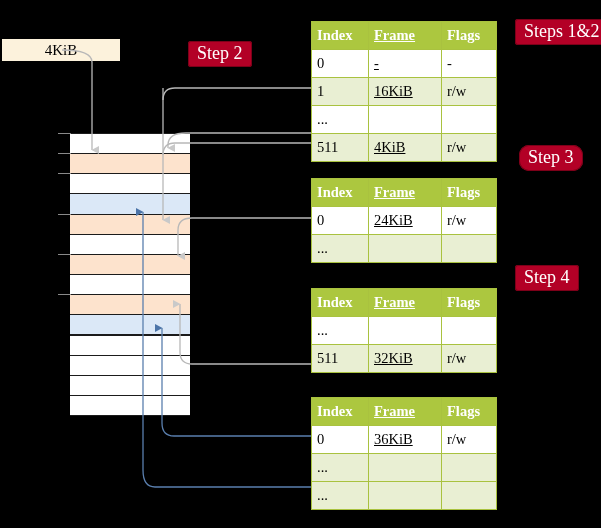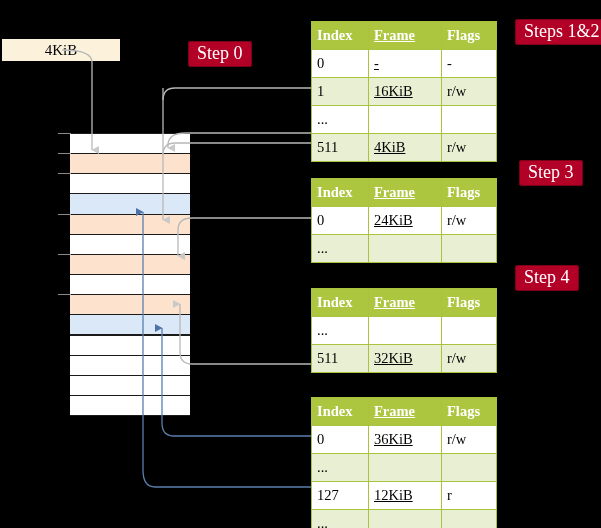--- a/index.html
+++ b/index.html
@@ -83,21 +83,21 @@
     color: #ffffff;
     font-size: 18px;
     padding: 2px 9px 3px 9px;
     border-radius: 3px;
     white-space: nowrap;
     line-height: 1.15;
     box-shadow: 0 0 0 1px #7d0019 inset;
   }
   #badge-step0     { left: 188px; top: 41px; }
   #badge-steps12   { left: 515px; top: 19px; }
-  #badge-step3     { left: 519px; top: 160px; }
+  #badge-step3     { left: 519px; top: 145px; border-radius: 10px; }
   #badge-step4     { left: 515px; top: 265px; font-family: Liberation Serif, serif; }
 
   
   .pt {
     position: absolute;
     border: 1px solid #a9c23f;
     border-collapse: collapse;
     background: #ffffff;
     font-size: 14.5px;
     table-layout: fixed;
@@ -139,21 +139,21 @@
 </head>
 <body>
 
 <div id="root">
 
   <div id="kib-box">
     <span>4KiB</span>
   </div>
 
   <div class="step-badge" id="badge-step0">
-    <span>Step 0</span>
+    <span>Step 2</span>
   </div>
   <div class="step-badge" id="badge-steps12">
     <span>Steps 1&amp;2</span>
   </div>
   <div class="step-badge" id="badge-step3">
     <span>Step 3</span>
   </div>
   <div class="step-badge" id="badge-step4">
     <span>Step 4</span>
   </div>
@@ -308,25 +308,20 @@
         <tr>
           <td class="col-index">0</td>
           <td class="col-frame">36KiB</td>
           <td class="col-flags">r/w</td>
         </tr>
         <tr class="alt">
           <td class="col-index">...</td>
           <td class="col-frame"></td>
           <td class="col-flags"></td>
         </tr>
-        <tr>
-          <td class="col-index">127</td>
-          <td class="col-frame">12KiB</td>
-          <td class="col-flags">r</td>
-        </tr>
         <tr class="alt">
           <td class="col-index">...</td>
           <td class="col-frame"></td>
           <td class="col-flags"></td>
         </tr>
       </tbody>
     </table>
 
 </div>
 

